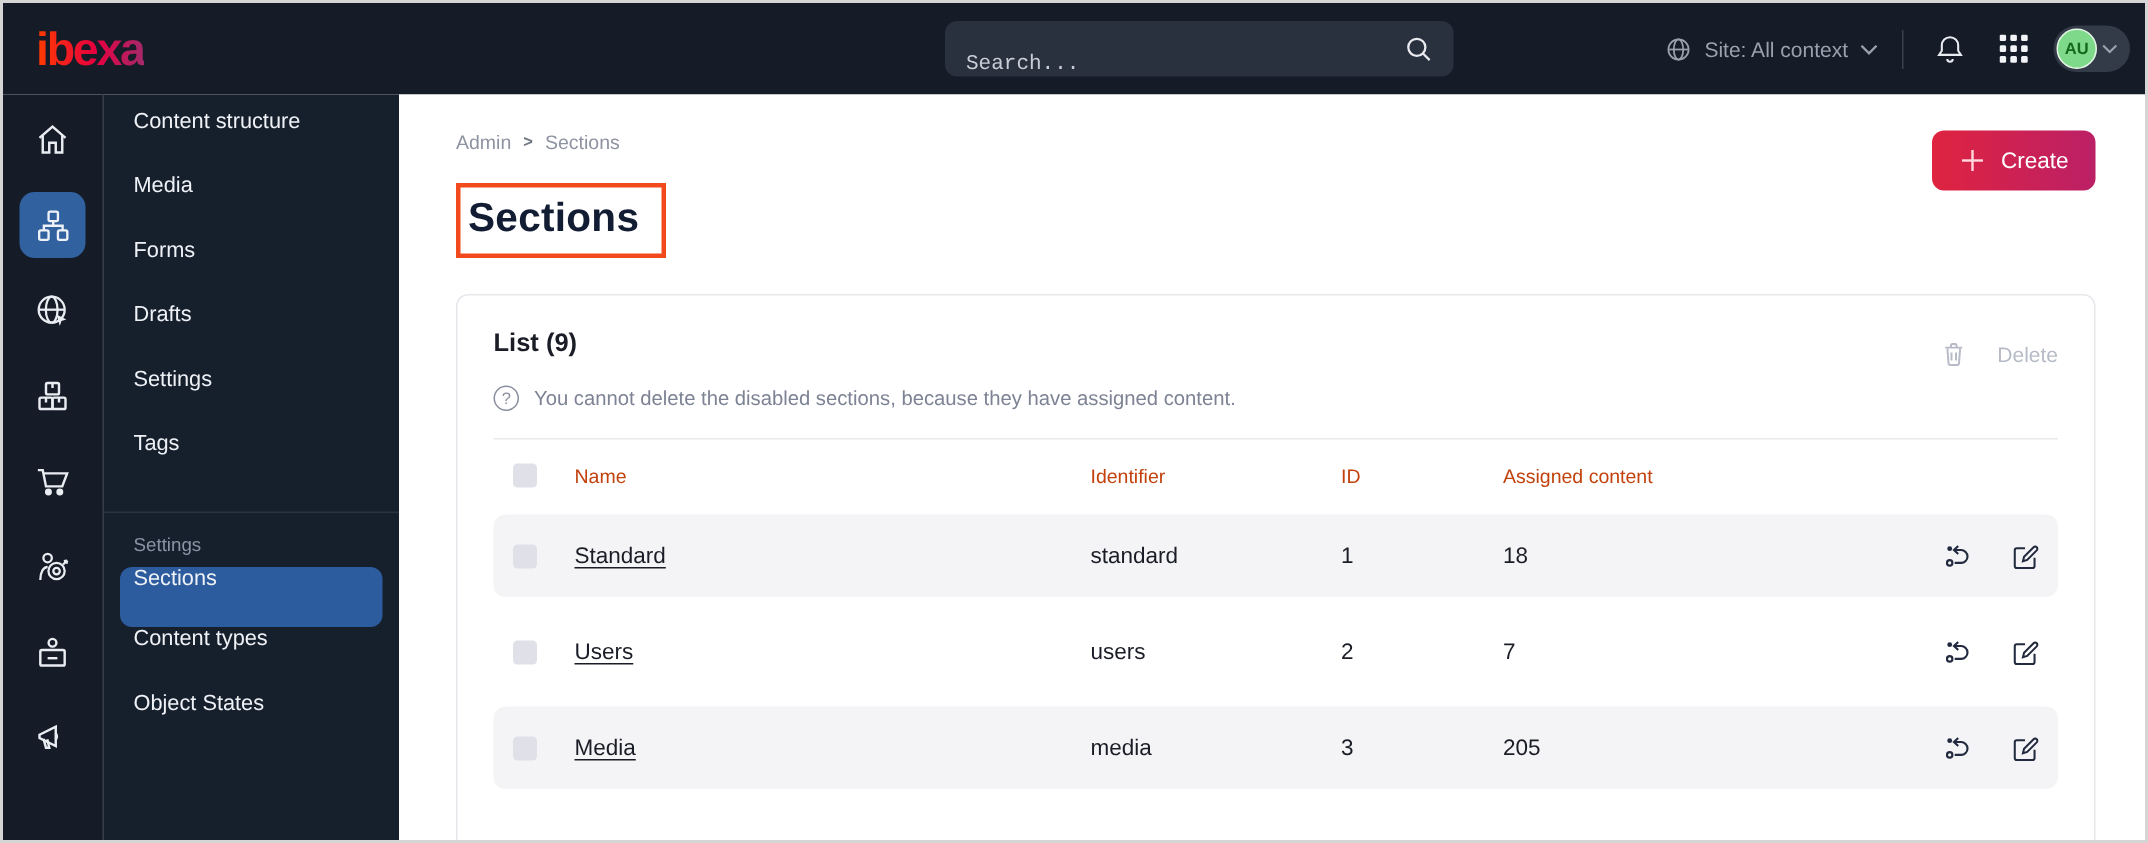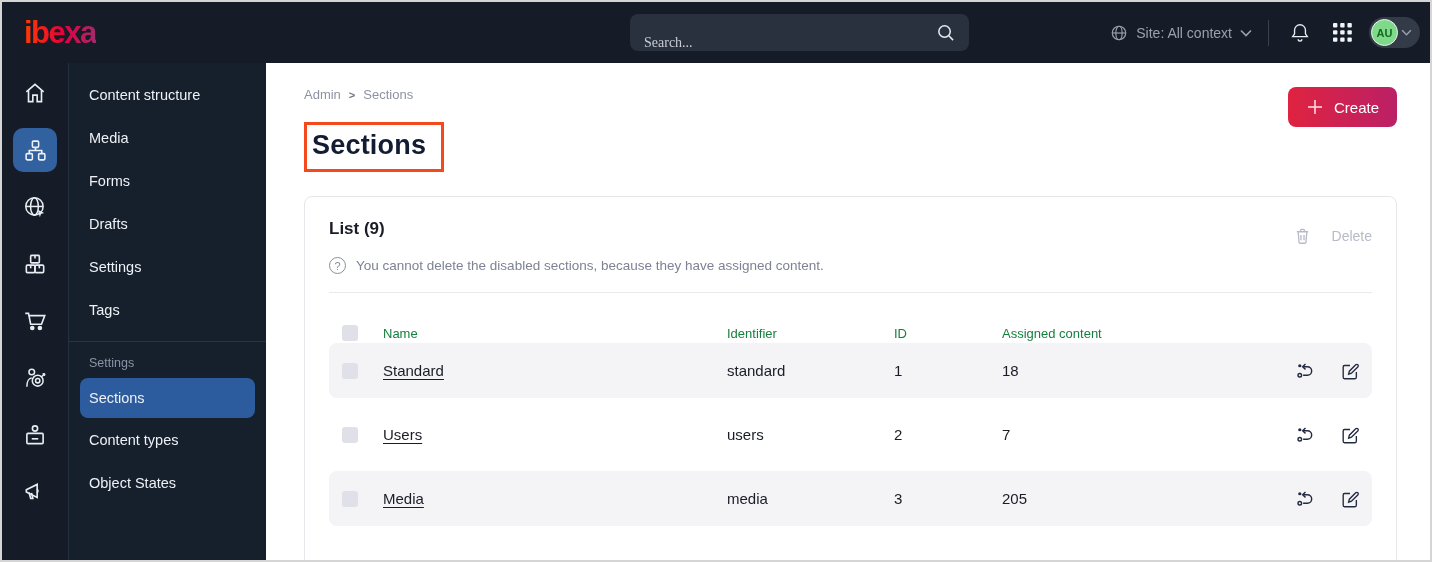--- a/index.html
+++ b/index.html
@@ -7,40 +7,40 @@
   body { font-family: "Liberation Sans", sans-serif; background:#fff; }
   .frame { width:1432px; height:562px; border:2px solid #d5d5d6; overflow:hidden; background:#fff; display:flex; flex-direction:column; }
 
   
   .topbar { height:61px; background:#151c27; display:flex; align-items:center; position:relative; flex-shrink:0; }
   .logo { margin-left:22px; font-size:31px; font-weight:bold; letter-spacing:-1.5px;
           background:linear-gradient(90deg,#ff3b00 0%,#e6003f 55%,#a42a6b 100%);
           -webkit-background-clip:text; background-clip:text; color:transparent; }
   .searchwrap { position:absolute; left:628px; top:12px; width:339px; height:37px;
                 background:#29313e; border-radius:8px; display:flex; align-items:center; padding:0 14px; }
-  .searchwrap input { flex:1; background:transparent; border:none; outline:none; color:#7dd3fc; font-size:14px; font-family:Liberation Serif, serif;margin-top:20px; }
+  .searchwrap input { flex:1; background:transparent; border:none; outline:none; color:#7dd3fc; font-size:14px; font-family:Liberation Mono, monospace;margin-top:20px; }
   .searchwrap input::placeholder { color:#c9cdd6; }
   .topright { position:absolute; right:10px; top:0; height:61px; display:flex; align-items:center; gap:12px; color:#9aa2b0; }
   .sitectx { display:flex; align-items:center; gap:8px; font-size:14px; color:#99a1ae; cursor:pointer; }
   .vdivider { width:1px; height:26px; background:#39414f; margin:0 4px; }
   .iconbtn { display:flex; align-items:center; justify-content:center; width:30px; height:30px; cursor:pointer; }
   .avatarpill { display:flex; align-items:center; background:#333b48; border-radius:16px; padding:2px 8px 2px 2px; cursor:pointer; gap:3px; }
   .avatar { width:27px; height:27px; border-radius:50%; background:#7ed98a; color:#14691f; font-size:11px; font-weight:bold; display:flex; align-items:center; justify-content:center; border:1px solid #e6f7e8; }
 
   
   .shell { display:flex; flex:1; min-height:0; }
 
   
   .rail { width:67px; background:#151c28; border-right:1px solid #262f3d; padding-top:8px; display:flex; flex-direction:column; align-items:center; gap:13px; flex-shrink:0; }
   .rail-item { width:44px; height:44px; border-radius:10px; display:flex; align-items:center; justify-content:center; cursor:pointer; color:#e9ecf1; }
   .rail-item.active { background:#31619e; }
 
   
   .submenu { width:197px; background:#161f2c; padding-top:10px; flex-shrink:0; }
-  .submenu-item { height:43px; display:flex; align-items:center; padding-left:20px; color:#eef1f5; font-size:14.5px; cursor:pointer; }
+  .submenu-item { height:43px; display:flex; padding-left:20px; color:#eef1f5; font-size:14.5px; cursor:pointer; }
   .submenu-divider { border-top:1px solid #2a3342; margin:10px 0 8px 0; }
   .submenu-label { padding:6px 0 8px 20px; color:#8a93a3; font-size:12.5px; }
   .submenu-item.active { background:#2c5c9d; border-radius:8px; margin:0 11px 0 11px; padding-left:9px; height:40px; }
 
   
   .main { flex:1; background:#fff; padding:24px 33px 0 38px; position:relative; min-width:0; }
   .breadcrumb { font-size:13px; color:#8d93a0; display:flex; gap:8px; align-items:center; }
   .breadcrumb .sep { font-weight:bold; font-size:11px; color:#6e7582; }
   .title-box { display:inline-block; border:3px solid #f24a1d; padding:5px 15px 8px 5px; margin-top:20px; background:#fff; }
   .page-title { font-size:27px; font-weight:800; color:#121c33; letter-spacing:0.2px; }
@@ -50,21 +50,21 @@
 
   .card { margin-top:24px; border:1px solid #e6e7eb; border-radius:8px; padding:22px 24px; height:400px; }
   .card-head { display:flex; align-items:flex-start; justify-content:space-between; }
   .list-heading { font-size:17px; font-weight:bold; color:#1a1c26; }
   .delete-btn { display:flex; align-items:center; gap:21px; color:#b7bbc7; font-size:14px; background:none; border:none; cursor:default; font-family:"Liberation Sans",sans-serif; margin-top:8px; }
   .note { display:flex; align-items:center; gap:10px; margin-top:12px; color:#7d8394; font-size:13.5px; }
   .qmark { width:17px; height:17px; border:1.4px solid #8a8f9d; border-radius:50%; display:flex; align-items:center; justify-content:center; font-size:11px; color:#8a8f9d; flex-shrink:0; }
 
   .table { margin-top:18px; border-top:1px solid #e8e9ed; }
   .trow { display:flex; align-items:center; height:55px; border-radius:8px; margin-bottom:9px; }
-  .thead { height:48px; margin-bottom:2px; color:#15803d; font-size:13px; border-radius:0;align-items:flex-end; }
+  .thead { height:48px; margin-bottom:2px; color:#c2410c; font-size:13px; border-radius:0; }
   .trow.shaded { background:#f4f4f6; }
   .col-check { width:37px; padding-left:13px; display:flex; align-items:center; }
   .checkbox { width:16px; height:16px; background:#dfe0e8; border-radius:3px; cursor:pointer; }
   .col-name { width:361px; padding-left:17px; }
   .col-ident { width:167px; }
   .col-id { width:108px; }
   .col-assigned { flex:1; }
   .col-actions { width:100px; display:flex; gap:24px; justify-content:flex-end; padding-right:12px; color:#222a3f; }
   .cell { font-size:15px; color:#1a1c26; }
   .name-link { font-size:15px; color:#1a1c26; text-decoration:underline; text-underline-offset:3px; cursor:pointer; }

